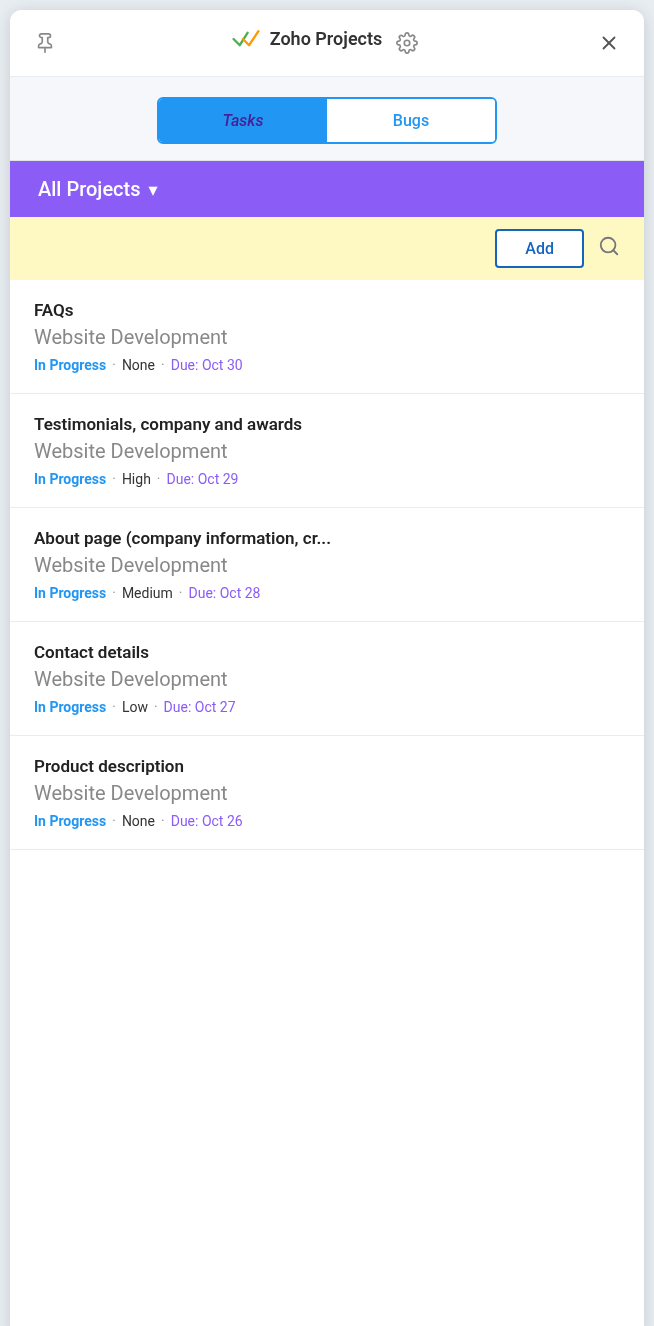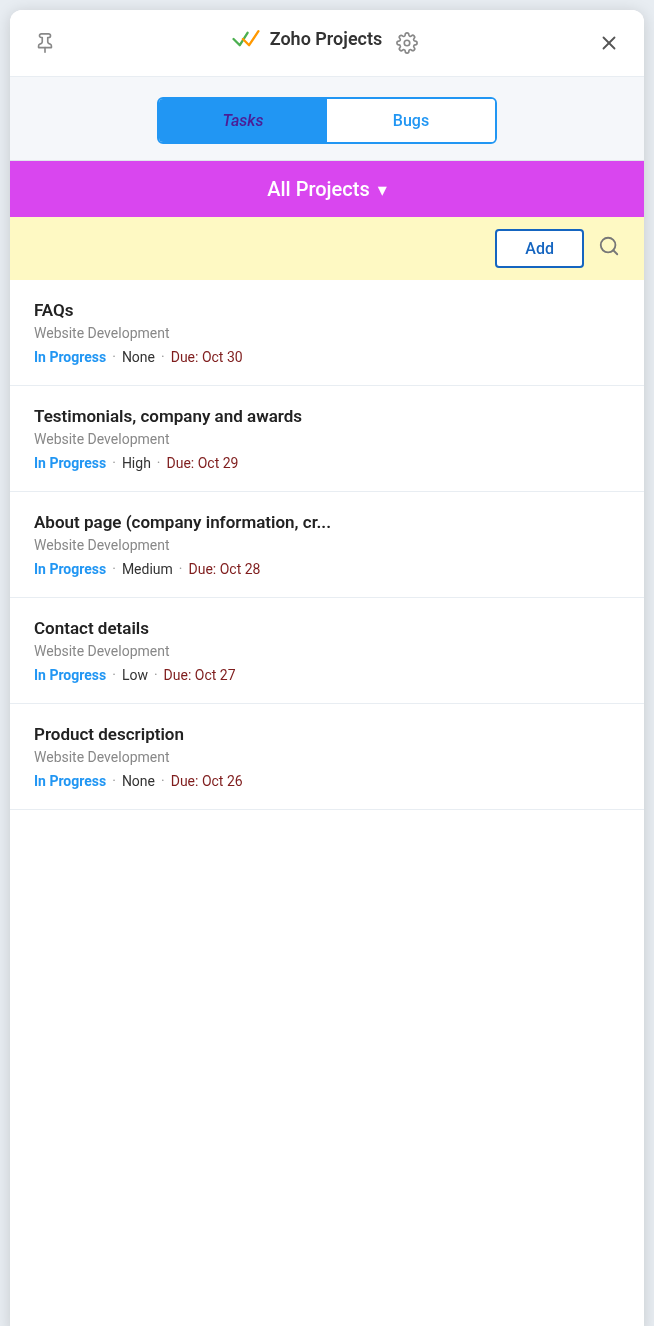--- a/index.html
+++ b/index.html
@@ -111,25 +111,24 @@
       font-style: italic;
     }
 
     .tab-btn.inactive {
       background: #ffffff;
       color: #2196F3;
     }
 
     
     .project-bar {
-      background: #d946ef;
-      padding: 16px 20px;
-      display: flex;
-      align-items: center;
-      justify-content: center;
+      background: #8b5cf6;
+      padding: 16px 28px;
+      display: flex;
+      align-items: center;
       cursor: pointer;
     }
 
     .project-bar-label {
       color: #ffffff;
       font-size: 20px;
       font-weight: 500;
       margin-right: 8px;
     }
 
@@ -180,21 +179,21 @@
     }
 
     .task-title {
       font-size: 17px;
       font-weight: 600;
       color: #222;
       margin-bottom: 5px;
     }
 
     .task-project {
-      font-size: 14px;
+      font-size: 20px;
       color: #888;
       margin-bottom: 8px;
     }
 
     .task-meta {
       display: flex;
       align-items: center;
       gap: 6px;
       font-size: 14px;
     }
@@ -206,21 +205,21 @@
 
     .dot {
       color: #999;
     }
 
     .priority {
       color: #333;
     }
 
     .due-date {
-      color: #7f1d1d;
+      color: #8b5cf6;
     }
   </style>
 </head>
 <body>
 
 <div class="app-container">
 
   <div class="header">
     <div class="header-left">
       <button class="icon-btn">

